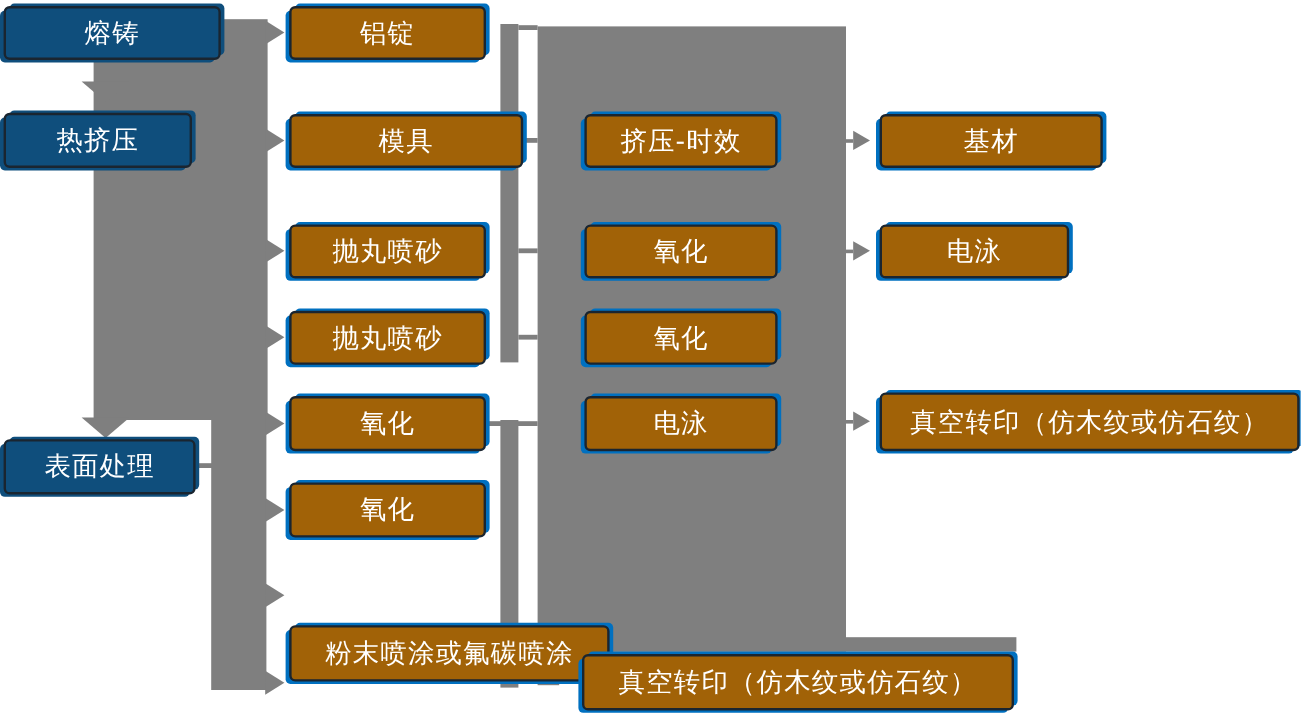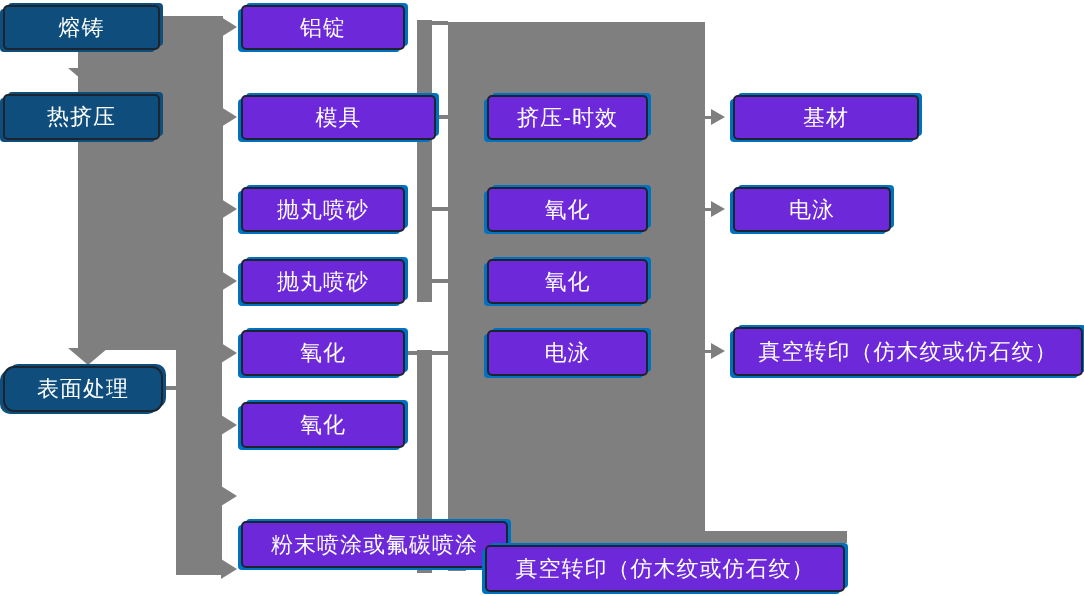--- a/index.html
+++ b/index.html
@@ -23,21 +23,21 @@
     border-top:17px solid #7F7F7F;}
   
   .node{
     position:absolute;z-index:2;
     display:flex;align-items:center;justify-content:center;
     box-sizing:border-box;
     border:2px solid #1A2530;border-radius:5px;
     color:#ffffff;font-size:22px;letter-spacing:1px;
     white-space:nowrap;
   }
-  .blue{background:#6d28d9;
+  .blue{background:#a16207;
     box-shadow:4px -3px 0 -1px #0070C0,-4px 3px 0 -1px #0070C0;}
   .dark{background:#0F4E7C;
     box-shadow:4px -3px 0 -1px #0F4E7C,-4px 3px 0 -1px #0F4E7C;}
 </style>
 </head>
 <body>
 
 <div id="canvas">
 
   <div class="gray" style="left:78px;top:16px;width:145px;height:334px;"></div>
@@ -72,23 +72,23 @@
   <div class="gray" style="left:440px;top:531px;width:407px;height:12px;"></div>
   <div class="gray" style="left:448px;top:543px;width:18px;height:28px;"></div>
 
   <div class="gray" style="left:705px;top:116px;width:6px;height:3px;"></div>
   <div class="tri-right-sm" style="left:711px;top:109px;"></div>
   <div class="gray" style="left:705px;top:208px;width:6px;height:3px;"></div>
   <div class="tri-right-sm" style="left:711px;top:201px;"></div>
   <div class="gray" style="left:705px;top:350px;width:6px;height:3px;"></div>
   <div class="tri-right-sm" style="left:711px;top:343px;"></div>
 
-  <div class="node dark" style="left:3px;top:5px;width:157px;height:45px;">熔铸</div>
+  <div class="node dark" style="left:3px;top:5px;width:181px;height:45px;">熔铸</div>
   <div class="node dark" style="left:3px;top:94px;width:157px;height:46px;">热挤压</div>
-  <div class="node dark" style="left:3px;top:366px;width:160px;height:46px;border-radius:11px;">表面处理</div>
+  <div class="node dark" style="left:3px;top:366px;width:160px;height:46px;">表面处理</div>
 
   <div class="node blue" style="left:241px;top:5px;width:164px;height:45px;">铝锭</div>
   <div class="node blue" style="left:241px;top:95px;width:195px;height:45px;">模具</div>
   <div class="node blue" style="left:241px;top:187px;width:164px;height:45px;">抛丸喷砂</div>
   <div class="node blue" style="left:241px;top:259px;width:164px;height:45px;">抛丸喷砂</div>
   <div class="node blue" style="left:241px;top:330px;width:164px;height:46px;">氧化</div>
   <div class="node blue" style="left:241px;top:402px;width:164px;height:46px;">氧化</div>
   <div class="node blue" style="left:241px;top:473px;width:267px;height:47px;margin-top:48px;">粉末喷涂或氟碳喷涂</div>
 
   <div class="node blue" style="left:487px;top:95px;width:161px;height:45px;">挤压-时效</div>

